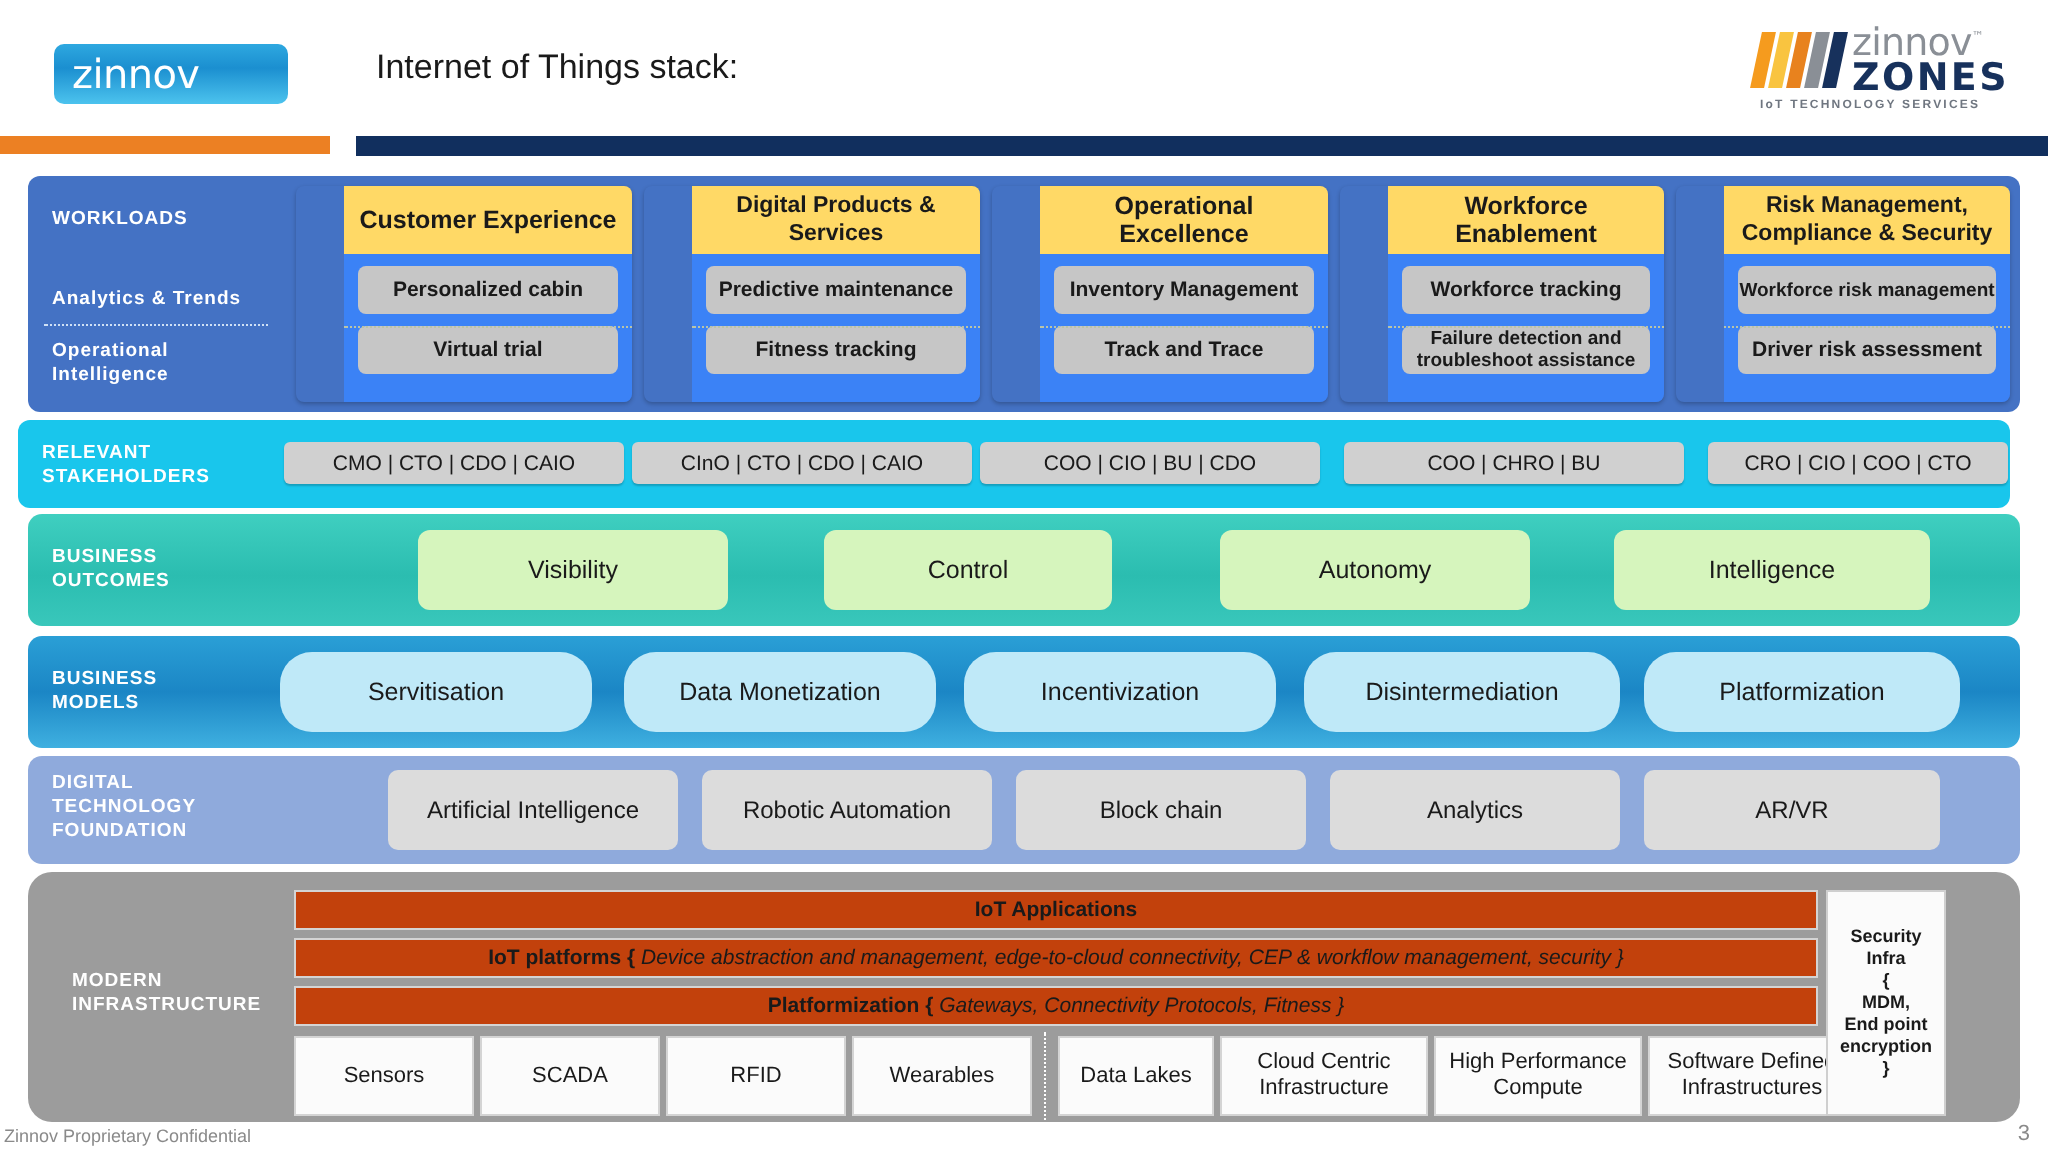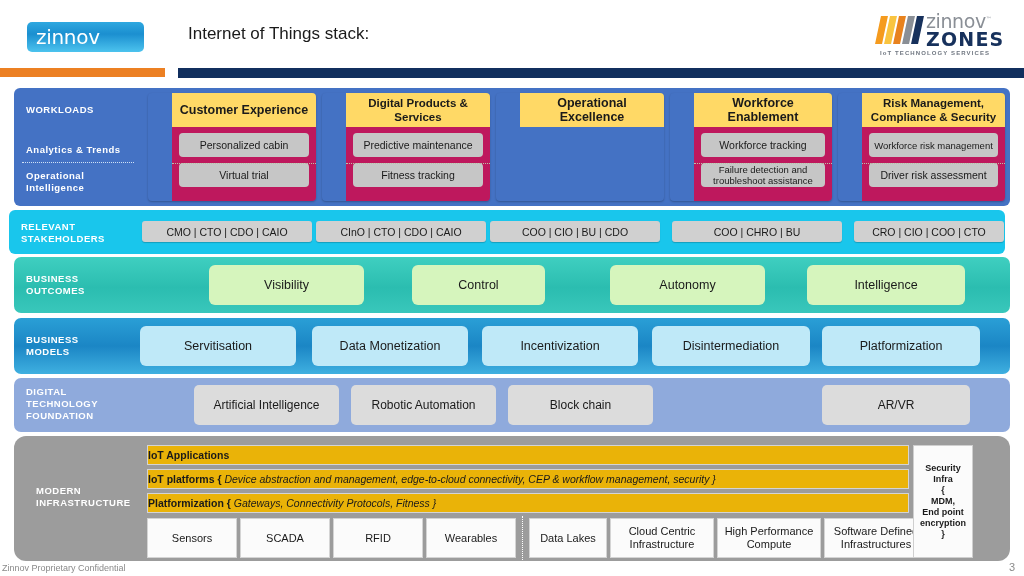--- a/index.html
+++ b/index.html
@@ -79,21 +79,21 @@
   .wl-side .t3 { position:absolute; left:12px; top:82px; }
   .wl-dash { position:absolute; left:8px; top:74px; width:112px; border-top:1px dotted #cfe0f5; }
 
   .wcol { position:absolute; top:5px; height:108px; border-radius:4px; overflow:hidden;
           box-shadow:0 1px 2px rgba(0,0,0,.25);padding-left:24px; }
   .wcol-head {
     height:34px; background:#ffd966; display:flex; align-items:center; justify-content:center;
     font-weight:bold; font-size:12.5px; color:#1a1a1a; text-align:center; line-height:14px; padding:0 4px;
   }
   .wcol-head.two { font-size:11.5px; }
-  .wcol-body { position:relative; height:74px; background:#be185d; padding:6px 7px; }
+  .wcol-body { position:relative; height:74px; background:#3b82f6; padding:6px 7px;font-weight:bold; }
   .wpill {
     height:24px; background:#c6c6c6; border-radius:4px; display:flex; align-items:center;
     justify-content:center; font-size:10.5px; color:#1a1a1a; text-align:center; line-height:11px;
     margin-bottom:6px;
   }
   .wcol-dash { position:absolute; left:0; top:36px; width:100%; border-top:1px dotted #b9c4a8; }
 
   
   .stake { left:9px; top:210px; width:996px; height:44px; background:#19c6ec; border-radius:6px; }
   .stake .rowlabel { left:12px; top:11px; }
@@ -116,39 +116,39 @@
   }
 
   
   .models {
     left:14px; top:318px; width:996px; height:56px;
     background:linear-gradient(180deg,#2a9fd6 0%, #1b86c5 50%, #3fb0e0 100%);
     border-radius:7px;
   }
   .models .rowlabel { left:12px; top:16px; }
   .mbox {
-    position:absolute; top:8px; height:40px; background:#bfe9f8; border-radius:6px;
+    position:absolute; top:8px; height:40px; background:#bfe9f8; border-radius:16px;
     display:flex; align-items:center; justify-content:center; font-size:12.5px; color:#1a1a1a;
   }
 
   
   .dtf { left:14px; top:378px; width:996px; height:54px; background:#8faadc; border-radius:7px; }
   .dtf .rowlabel { left:12px; top:8px; }
   .dbox {
     position:absolute; top:7px; height:40px; background:#dcdcdc; border-radius:5px;
     display:flex; align-items:center; justify-content:center; font-size:12px; color:#1a1a1a;
     text-align:center; line-height:14px;
   }
 
   
   .modinf { left:14px; top:436px; width:996px; height:125px; background:#9c9c9c; border-radius:12px; }
   .modinf .rowlabel { left:22px; top:49px; color:#ffffff; }
   .mibar {
-    position:absolute; background:#eab308; border:1px solid #d4d4d4;
-    display:flex; align-items:center; justify-content:flex-start;
+    position:absolute; background:#c2410c; border:1px solid #d4d4d4;
+    display:flex; align-items:center; justify-content:center;
     font-size:10.5px; color:#1a1a1a; text-align:center;
   }
   .mibar b { font-weight:bold; }
   .mibar i { }
   .mitile {
     position:absolute; background:#fbfbfb; border:1px solid #d4d4d4;
     display:flex; align-items:center; justify-content:center;
     font-size:11px; color:#1a1a1a; text-align:center; line-height:13px;
   }
   .midash { position:absolute; border-left:1.5px dotted #ffffff; }
@@ -224,20 +224,25 @@
       <div class="wcol-head two">Digital Products &amp; Services</div>
       <div class="wcol-body">
         <div class="wpill">Predictive maintenance</div>
         <div class="wpill">Fitness tracking</div>
         <span class="wcol-dash"></span>
       </div>
     </div>
 
     <div class="wcol" style="left:482px;width:168px">
       <div class="wcol-head">Operational Excellence</div>
+      <div class="wcol-body">
+        <div class="wpill">Inventory Management</div>
+        <div class="wpill">Track and Trace</div>
+        <span class="wcol-dash"></span>
+      </div>
     </div>
 
     <div class="wcol" style="left:656px;width:162px">
       <div class="wcol-head">Workforce Enablement</div>
       <div class="wcol-body">
         <div class="wpill">Workforce tracking</div>
         <div class="wpill" style="font-size:9.5px">Failure detection and troubleshoot assistance</div>
         <span class="wcol-dash"></span>
       </div>
     </div>
@@ -263,21 +268,21 @@
     <div class="spill" style="left:663px;width:170px">COO | CHRO | BU</div>
     <div class="spill" style="left:845px;width:150px">CRO | CIO | COO | CTO</div>
   </div>
 
   <div class="row outcomes">
     <span class="rowlabel">
       <span>BUSINESS</span><br>
       <span>OUTCOMES</span>
     </span>
     <div class="obox" style="left:195px;width:155px">Visibility</div>
-    <div class="obox" style="left:398px;width:133px">Control</div>
+    <div class="obox" style="left:398px;width:144px">Control</div>
     <div class="obox" style="left:596px;width:155px">Autonomy</div>
     <div class="obox" style="left:793px;width:158px">Intelligence</div>
   </div>
 
   <div class="row models">
     <span class="rowlabel">
       <span>BUSINESS</span><br>
       <span>MODELS</span>
     </span>
     <div class="mbox" style="left:126px;width:156px">Servitisation</div>
@@ -289,20 +294,21 @@
 
   <div class="row dtf">
     <span class="rowlabel">
       <span>DIGITAL</span><br>
       <span>TECHNOLOGY</span><br>
       <span>FOUNDATION</span>
     </span>
     <div class="dbox" style="left:180px;width:145px">Artificial Intelligence</div>
     <div class="dbox" style="left:337px;width:145px">Robotic Automation</div>
     <div class="dbox" style="left:494px;width:145px">Block chain</div>
+    <div class="dbox" style="left:651px;width:145px">Analytics</div>
     <div class="dbox" style="left:808px;width:148px">AR/VR</div>
   </div>
 
   <div class="row modinf">
     <span class="rowlabel">
       <span>MODERN</span><br>
       <span>INFRASTRUCTURE</span>
     </span>
 
     <div class="mibar" style="left:133px;top:9px;width:762px;height:20px">

